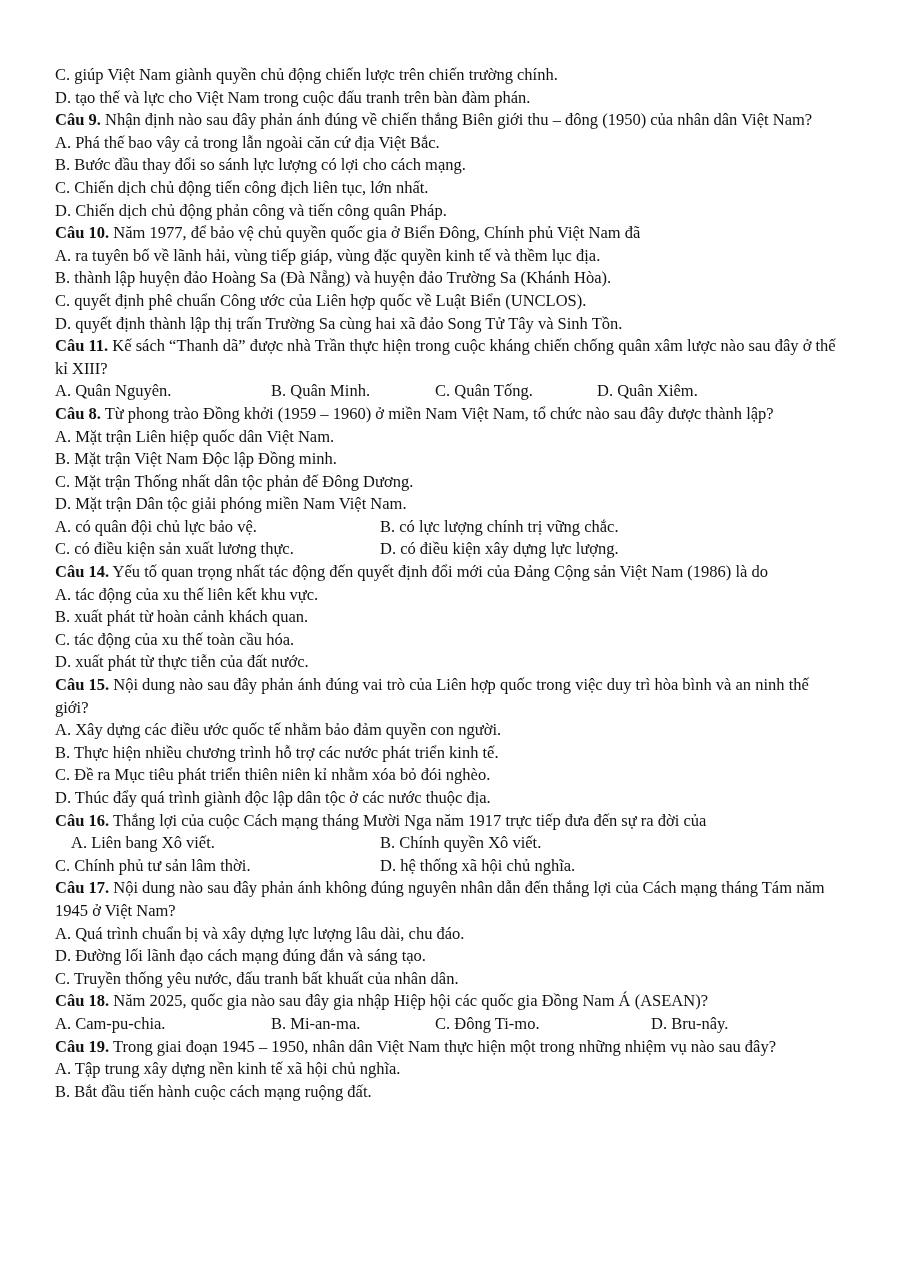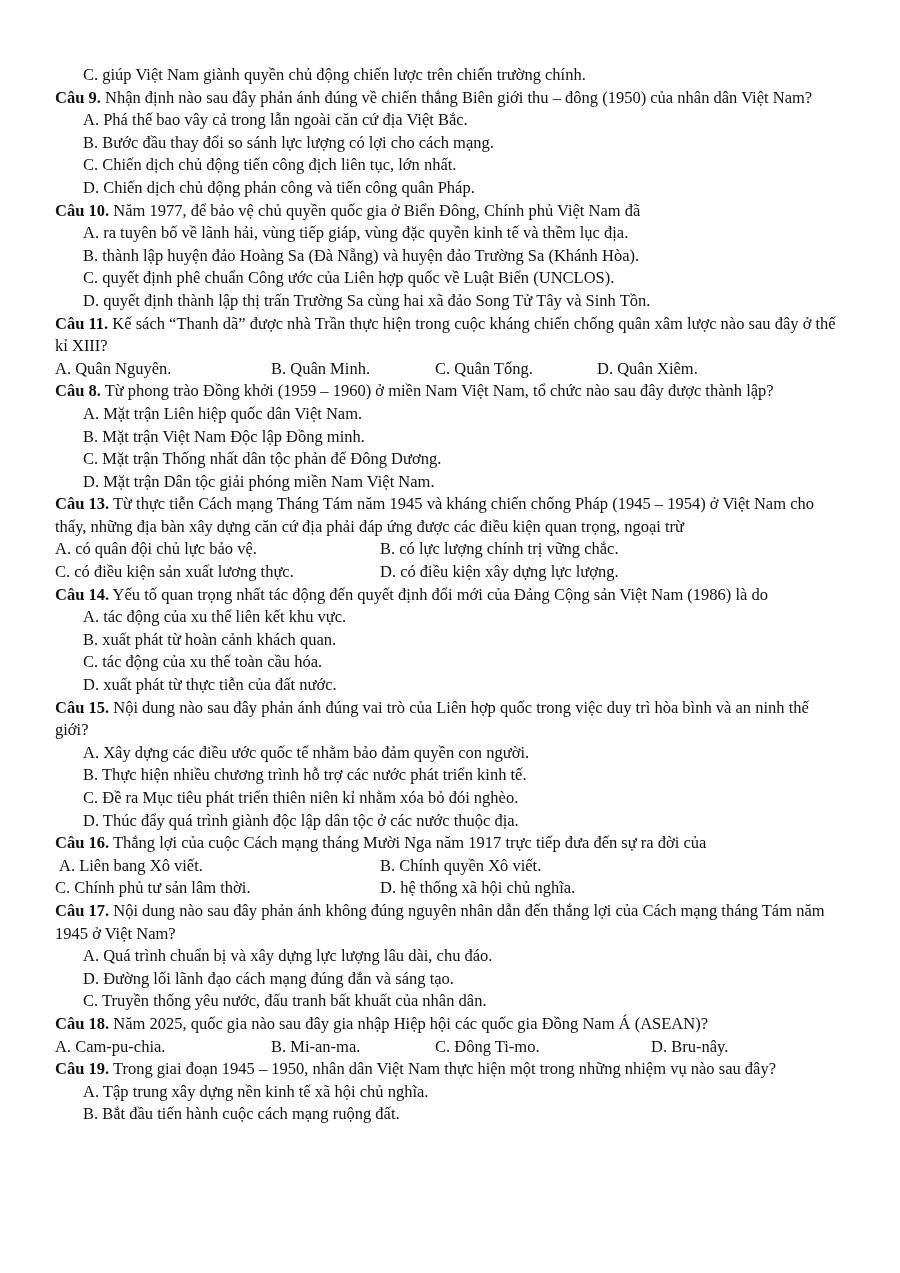--- a/index.html
+++ b/index.html
@@ -19,21 +19,20 @@
       top: 64px;
       width: 790px;
       font-family: "Liberation Serif", "DejaVu Serif", serif;
       font-size: 16.5px;
       line-height: 22.6px;
       color: #111111;
     }
     .line {
       white-space: nowrap;
       display: block;
-      margin-left: 28px;
     }
     .q-stem {
       white-space: normal;
       display: block;
     }
     .q-num {
       font-weight: bold;
     }
     .row4 {
       position: relative;
@@ -54,20 +53,21 @@
       top: 0;
     }
   </style>
 </head>
 <body>
 
 <div class="page">
 
   <div>
     <span class="line">C. giúp Việt Nam giành quyền chủ động chiến lược trên chiến trường chính.</span>
+    <span class="line">D. tạo thế và lực cho Việt Nam trong cuộc đấu tranh trên bàn đàm phán.</span>
   </div>
 
   <div>
     <span class="q-stem"><span class="q-num">Câu 9.</span><span> Nhận định nào sau đây phản ánh đúng về chiến thắng Biên giới thu – đông (1950) của nhân dân Việt Nam?</span></span>
     <span class="line">A. Phá thế bao vây cả trong lẫn ngoài căn cứ địa Việt Bắc.</span>
     <span class="line">B. Bước đầu thay đổi so sánh lực lượng có lợi cho cách mạng.</span>
     <span class="line">C. Chiến dịch chủ động tiến công địch liên tục, lớn nhất.</span>
     <span class="line">D. Chiến dịch chủ động phản công và tiến công quân Pháp.</span>
   </div>
 
@@ -91,21 +91,20 @@
 
   <div>
     <span class="q-stem"><span class="q-num">Câu 8.</span><span> Từ phong trào Đồng khởi (1959 – 1960) ở miền Nam Việt Nam, tổ chức nào sau đây được thành lập?</span></span>
     <span class="line">A. Mặt trận Liên hiệp quốc dân Việt Nam.</span>
     <span class="line">B. Mặt trận Việt Nam Độc lập Đồng minh.</span>
     <span class="line">C. Mặt trận Thống nhất dân tộc phản đế Đông Dương.</span>
     <span class="line">D. Mặt trận Dân tộc giải phóng miền Nam Việt Nam.</span>
   </div>
 
   <div>
-    <span class="q-stem"><span class="q-num">Câu 13.</span><span> Từ thực tiễn Cách mạng Tháng Tám năm 1945 và kháng chiến chống Pháp (1945 – 1954) ở Việt Nam cho thấy, những địa bàn xây dựng căn cứ địa phải đáp ứng được các điều kiện quan trọng, ngoại trừ</span></span>
     <div class="row2">
       <span style="left:0px">A. có quân đội chủ lực bảo vệ.</span>
       <span style="left:325px">B. có lực lượng chính trị vững chắc.</span>
     </div>
     <div class="row2">
       <span style="left:0px">C. có điều kiện sản xuất lương thực.</span>
       <span style="left:325px">D. có điều kiện xây dựng lực lượng.</span>
     </div>
   </div>
 
@@ -121,21 +120,21 @@
     <span class="q-stem"><span class="q-num">Câu 15.</span><span> Nội dung nào sau đây phản ánh đúng vai trò của Liên hợp quốc trong việc duy trì hòa bình và an ninh thế giới?</span></span>
     <span class="line">A. Xây dựng các điều ước quốc tế nhằm bảo đảm quyền con người.</span>
     <span class="line">B. Thực hiện nhiều chương trình hỗ trợ các nước phát triển kinh tế.</span>
     <span class="line">C. Đề ra Mục tiêu phát triển thiên niên kỉ nhằm xóa bỏ đói nghèo.</span>
     <span class="line">D. Thúc đẩy quá trình giành độc lập dân tộc ở các nước thuộc địa.</span>
   </div>
 
   <div>
     <span class="q-stem"><span class="q-num">Câu 16.</span><span> Thắng lợi của cuộc Cách mạng tháng Mười Nga năm 1917 trực tiếp đưa đến sự ra đời của</span></span>
     <div class="row2">
-      <span style="left:4px">A. Liên bang Xô viết.</span>
+      <span style="left:16px">A. Liên bang Xô viết.</span>
       <span style="left:325px">B. Chính quyền Xô viết.</span>
     </div>
     <div class="row2">
       <span style="left:0px">C. Chính phủ tư sản lâm thời.</span>
       <span style="left:325px">D. hệ thống xã hội chủ nghĩa.</span>
     </div>
   </div>
 
   <div>
     <span class="q-stem"><span class="q-num">Câu 17.</span><span> Nội dung nào sau đây phản ánh không đúng nguyên nhân dẫn đến thắng lợi của Cách mạng tháng Tám năm 1945 ở Việt Nam?</span></span>

